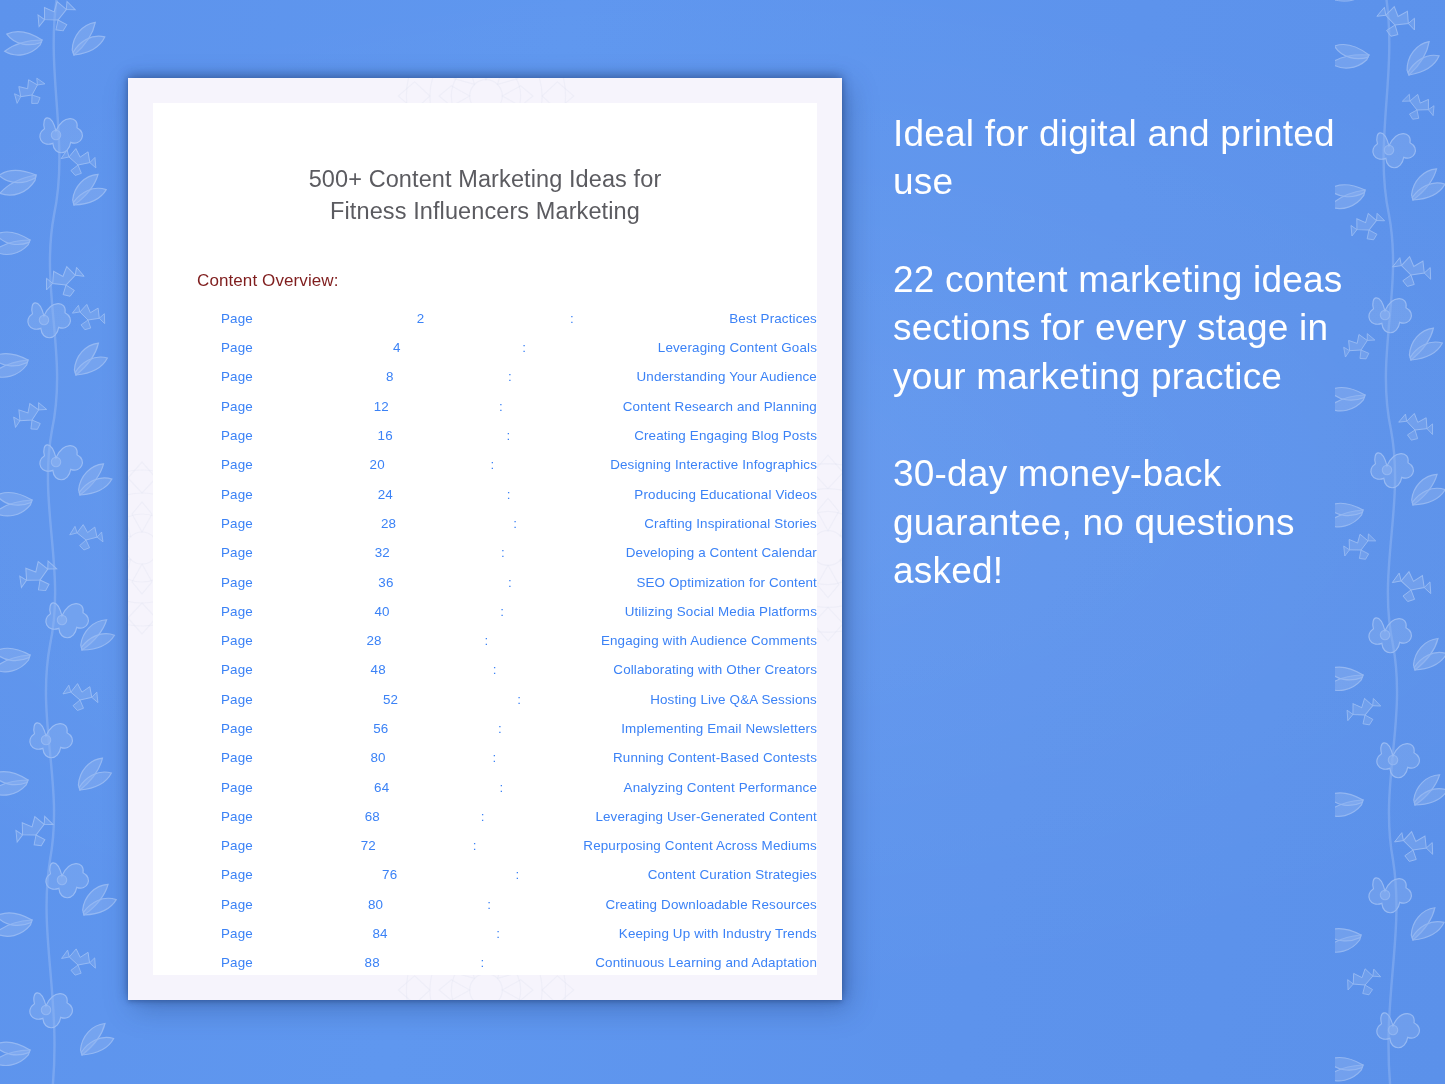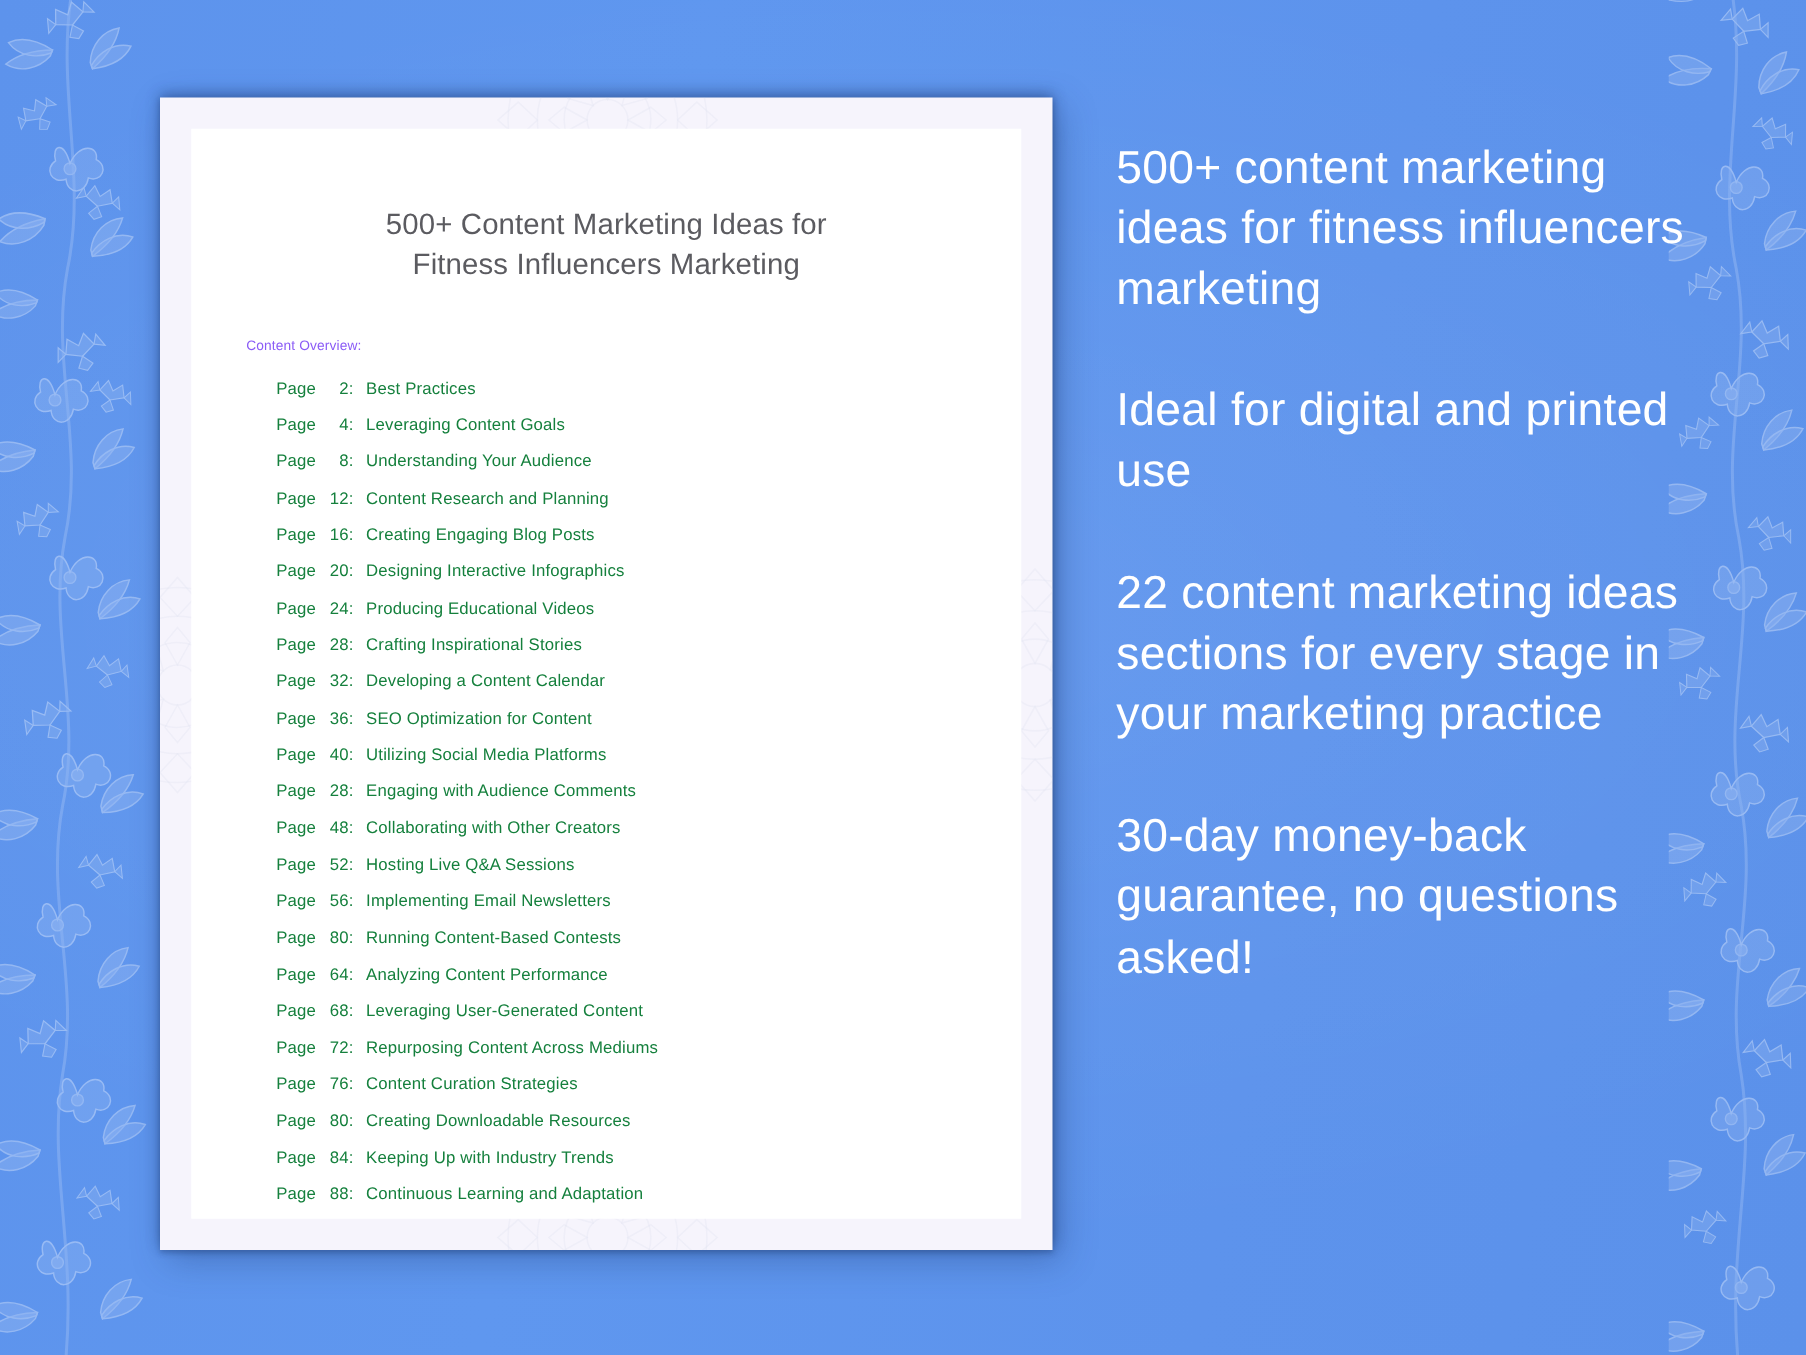--- a/index.html
+++ b/index.html
@@ -87,39 +87,40 @@
     line-height: 1.38;
     font-weight: 400;
     color: #5b5b60;
     letter-spacing: 0.1px;
   }
   #doc-title .tline { display: block; }
 
   #overview-label {
     margin: 0;
     padding: 33px 0 0 44px;
-    font-size: 11px;
-    color: #8b5cf6;
+    font-size: 17px;
+    color: #7f1d1d;
     font-weight: 400;
     letter-spacing: 0.1px;
   }
 
   #toc {
     list-style: none;
     margin: 0;
     padding: 20px 0 0 68px;
   }
   #toc li {
     display: flex;
     align-items: baseline;
     height: 29.3px;
     font-size: 13.4px;
-    color: #15803d;
+    color: #3b82f6;
     letter-spacing: 0.15px;
     white-space: nowrap;
+    justify-content: space-between;
   }
   #toc .pg-word { width: 36px; text-align: left; }
   #toc .pg-num  { width: 22px; text-align: right; }
   #toc .pg-colon{ padding-right: 10px; }
   #toc .pg-title{ }
 
   
   #copy {
     position: absolute;
     left: 893px;
@@ -600,19 +601,18 @@
               <span class="pg-colon">:</span>
               <span class="pg-title">Notes Template</span>
             </li>
           </ul>
 
       </div>
     </div>
   </div>
 
   <div id="copy">
-      <p>500+ content marketing ideas for fitness influencers marketing</p>
       <p>Ideal for digital and printed use</p>
       <p>22 content marketing ideas sections for every stage in your marketing practice</p>
       <p>30-day money-back guarantee, no questions asked!</p>
     </div>
 
 </div>
 
 </body></html>

